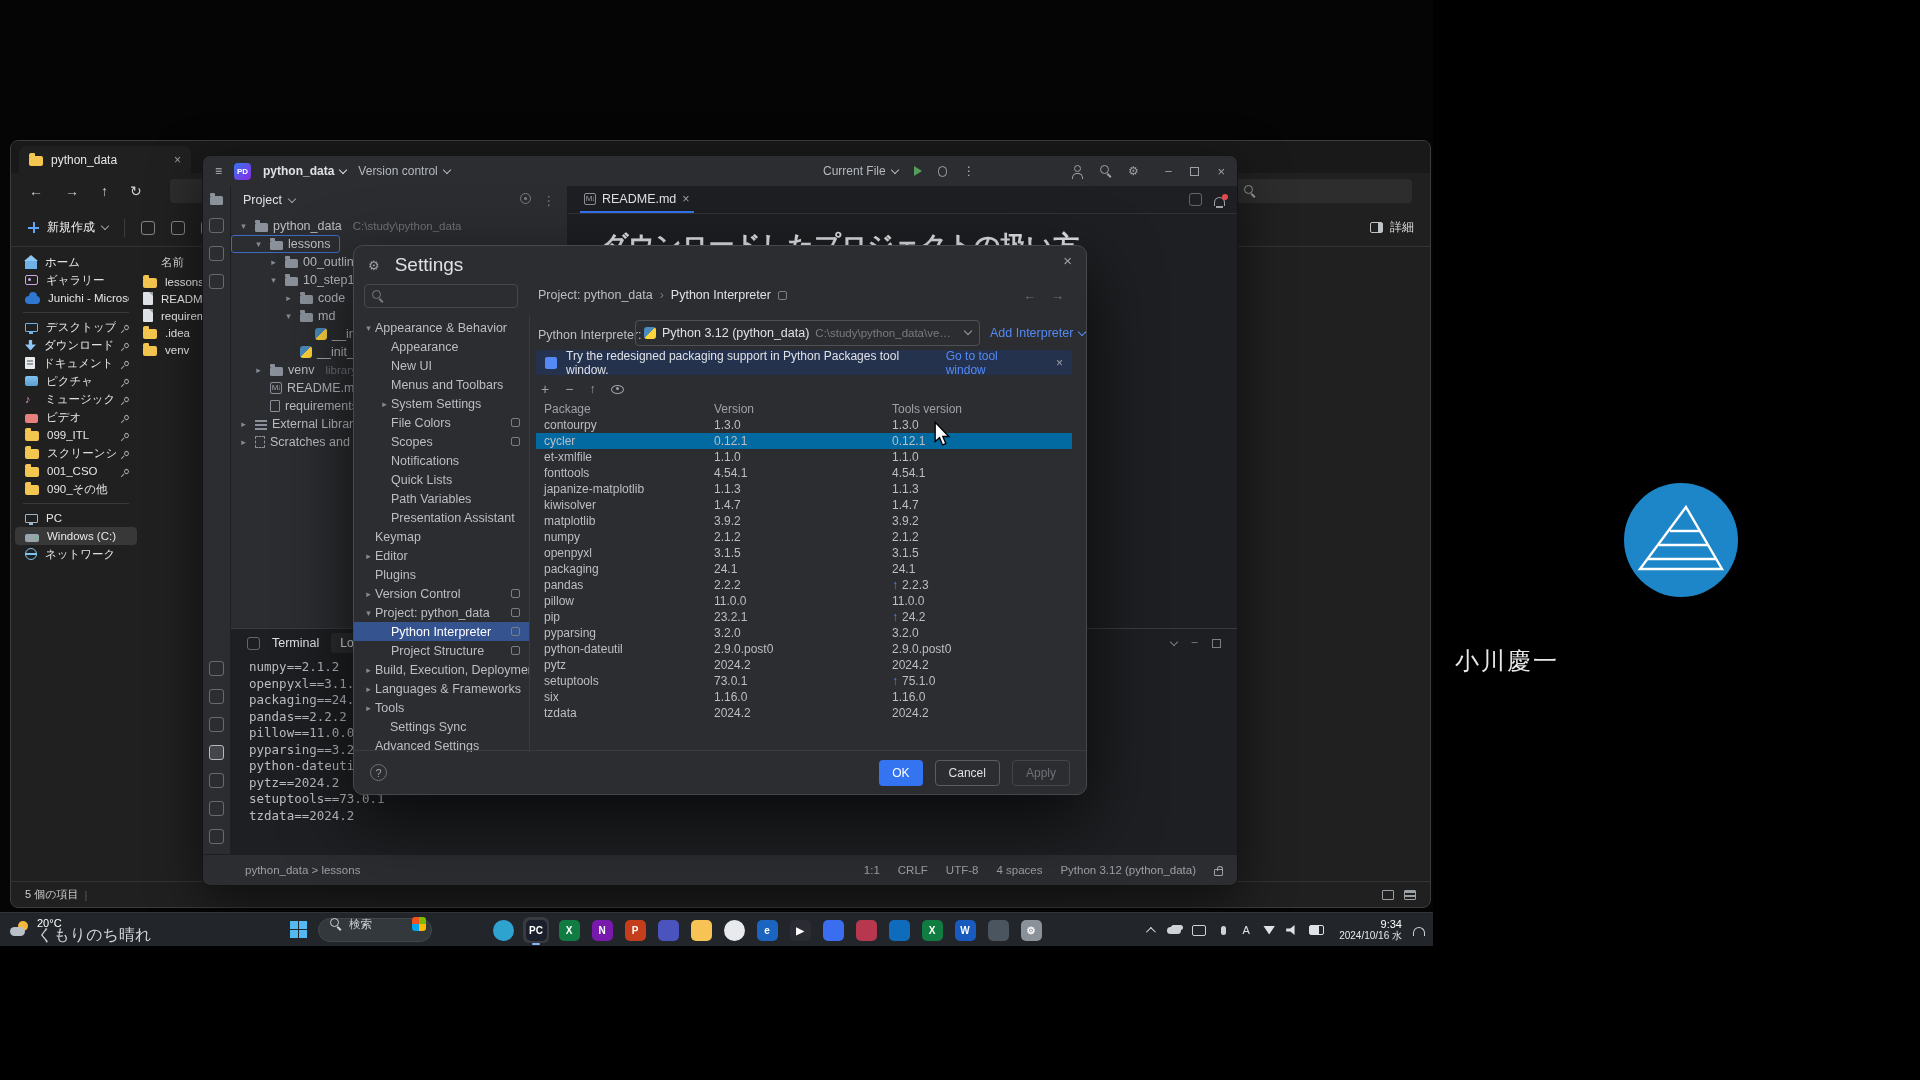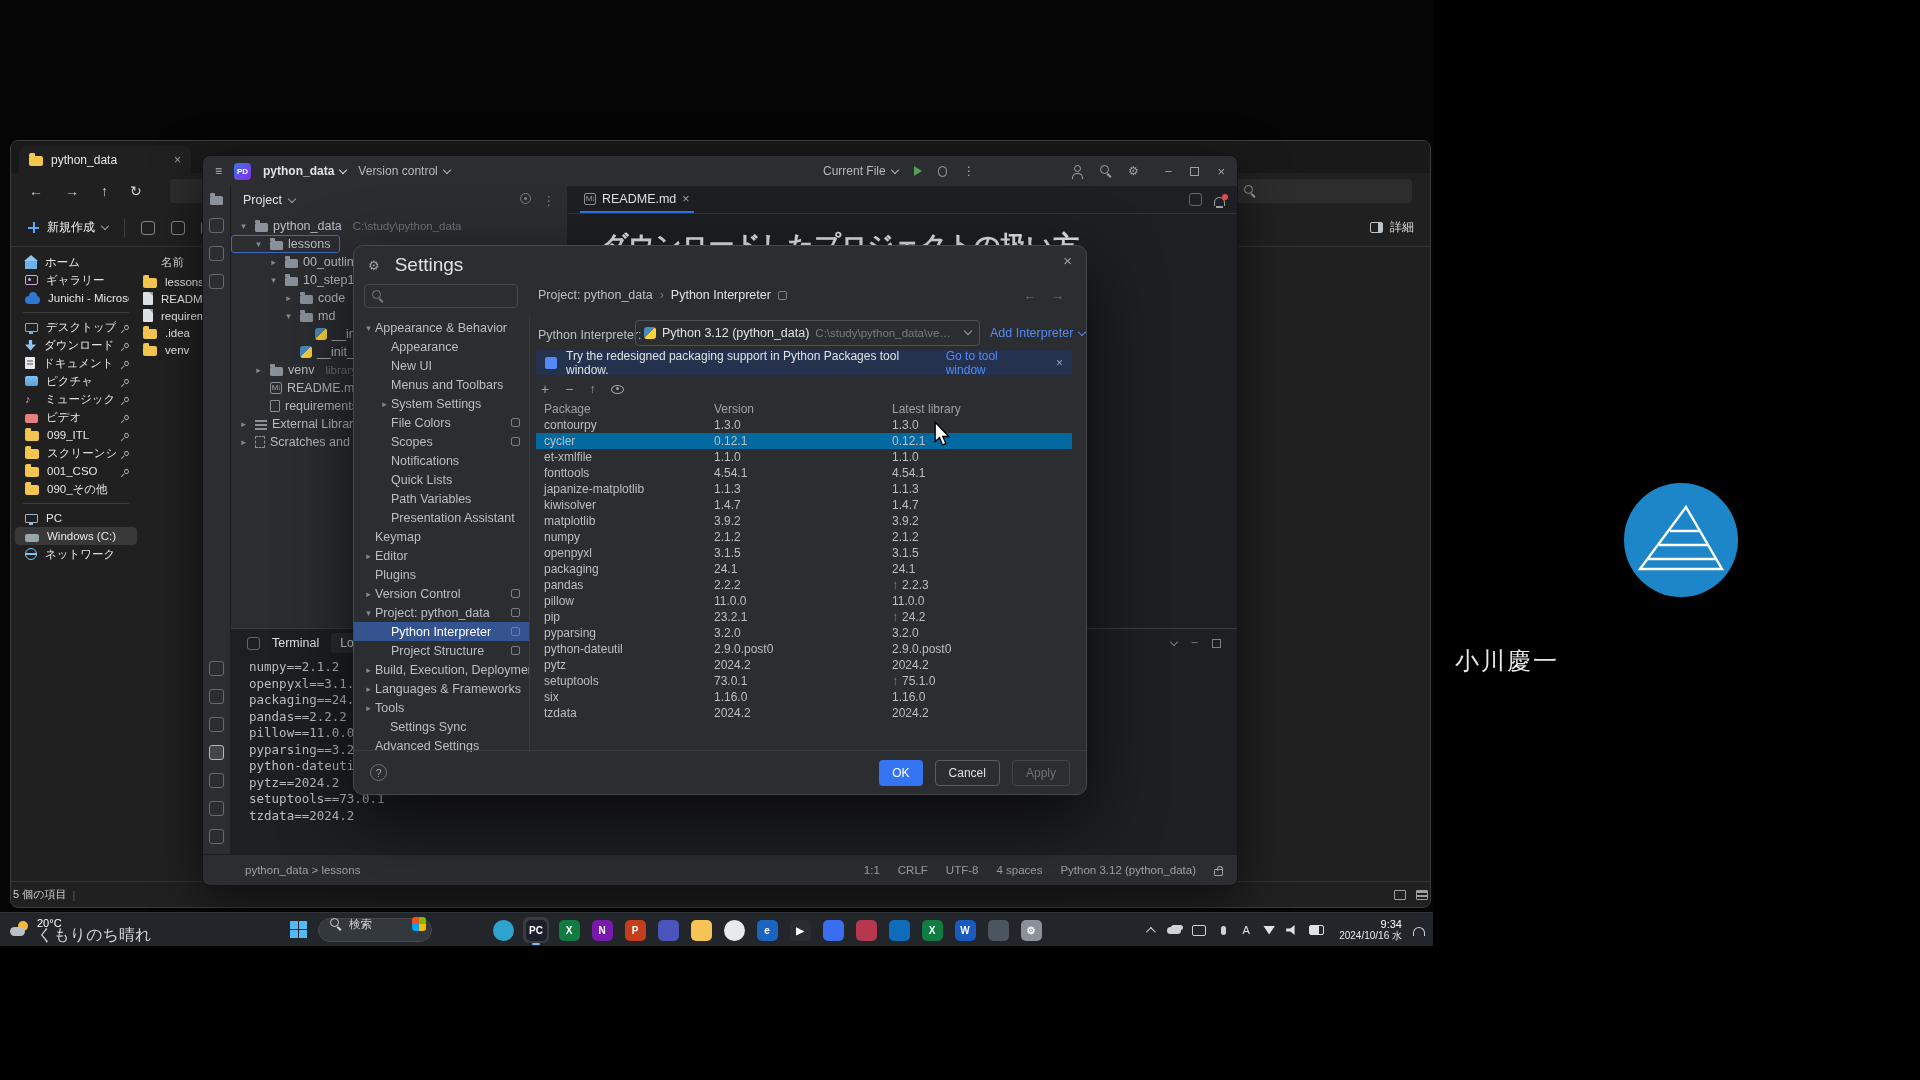--- a/index.html
+++ b/index.html
@@ -90,21 +90,21 @@
 .paneic::after{content:"";position:absolute;right:0;top:0;width:4px;height:100%;background:#bfc4c9}
 .exp-body{flex:1;display:flex;padding-top:4px;min-height:0}
 .exp-side{width:130px;padding:2px 4px;display:flex;flex-direction:column;flex:none}
 .exp-item{height:18px;display:flex;align-items:center;gap:8px;padding:0 8px 0 10px;font-size:11.5px;border-radius:4px}
 .exp-item .lbl{flex:1;white-space:nowrap;overflow:hidden}
 .exp-item.sel{background:#383838}
 .exp-sep{height:1px;background:#3a3a3a;margin:5px 8px;flex:none}
 .exp-main{flex:1;min-width:0}
 .exp-colhead{height:22px;font-size:11.5px;color:#d5d5d5;padding-left:20px;display:flex;align-items:center}
 .exp-file{height:17px;display:flex;gap:8px;align-items:center;padding-left:2px;font-size:11.5px}
-.exp-status{height:26px;border-top:1px solid #333;display:flex;align-items:center;padding:0 2px;font-size:11px;color:#cfcfcf;gap:6px;margin-top:auto;flex:none}
+.exp-status{height:26px;border-top:1px solid #333;display:flex;align-items:center;padding:0 14px;font-size:11px;color:#cfcfcf;gap:6px;margin-top:auto;flex:none}
 .exp-status .vdiv{color:#5a5a5a}
 .viewic{width:12px;height:10px;border:1.2px solid #9aa0a6;border-radius:1px}
 .viewic.b{background:repeating-linear-gradient(#9aa0a6 0 2px,transparent 2px 4px)}
 .exp-status .right{margin-left:auto;display:flex;gap:10px}
 
 
 .pyc{position:absolute;left:202px;top:155px;width:1036px;height:731px;background:#1e1f22;border-radius:8px;border:1px solid #131416;box-shadow:0 16px 50px rgba(0,0,0,.55);overflow:hidden;color:#dfe1e5}
 .pyc-title{height:30px;background:#2b2d30;display:flex;align-items:center;gap:12px;padding:0 12px;font-size:12px;color:#b4b8bf;position:relative}
 .avatar{width:17px;height:17px;border-radius:4px;background:linear-gradient(135deg,#3574f0,#8a2be2);color:#fff;font-size:8px;font-weight:bold;display:flex;align-items:center;justify-content:center}
 .tb-widget{display:flex;align-items:center;gap:6px}
@@ -711,21 +711,21 @@
         <span class="glyph">+</span>
         <span class="glyph">−</span>
         <span class="glyph" style="font-size:12px">↑</span>
         <span class="eye"></span>
       </div>
 
       <div class="pkg-table">
         <div class="pkg-head">
           <span class="c1">Package</span>
           <span class="c2">Version</span>
-          <span class="c3">Latest library</span>
+          <span class="c3">Tools version</span>
         </div>
         <div id="pkg-rows">
             <div class="pkg-row">
               <div class="c1">contourpy</div>
               <div class="c2">1.3.0</div>
               <div class="c3">
                 <div class="lv">1.3.0</div>
               </div>
             </div>
             <div class="pkg-row hov">

